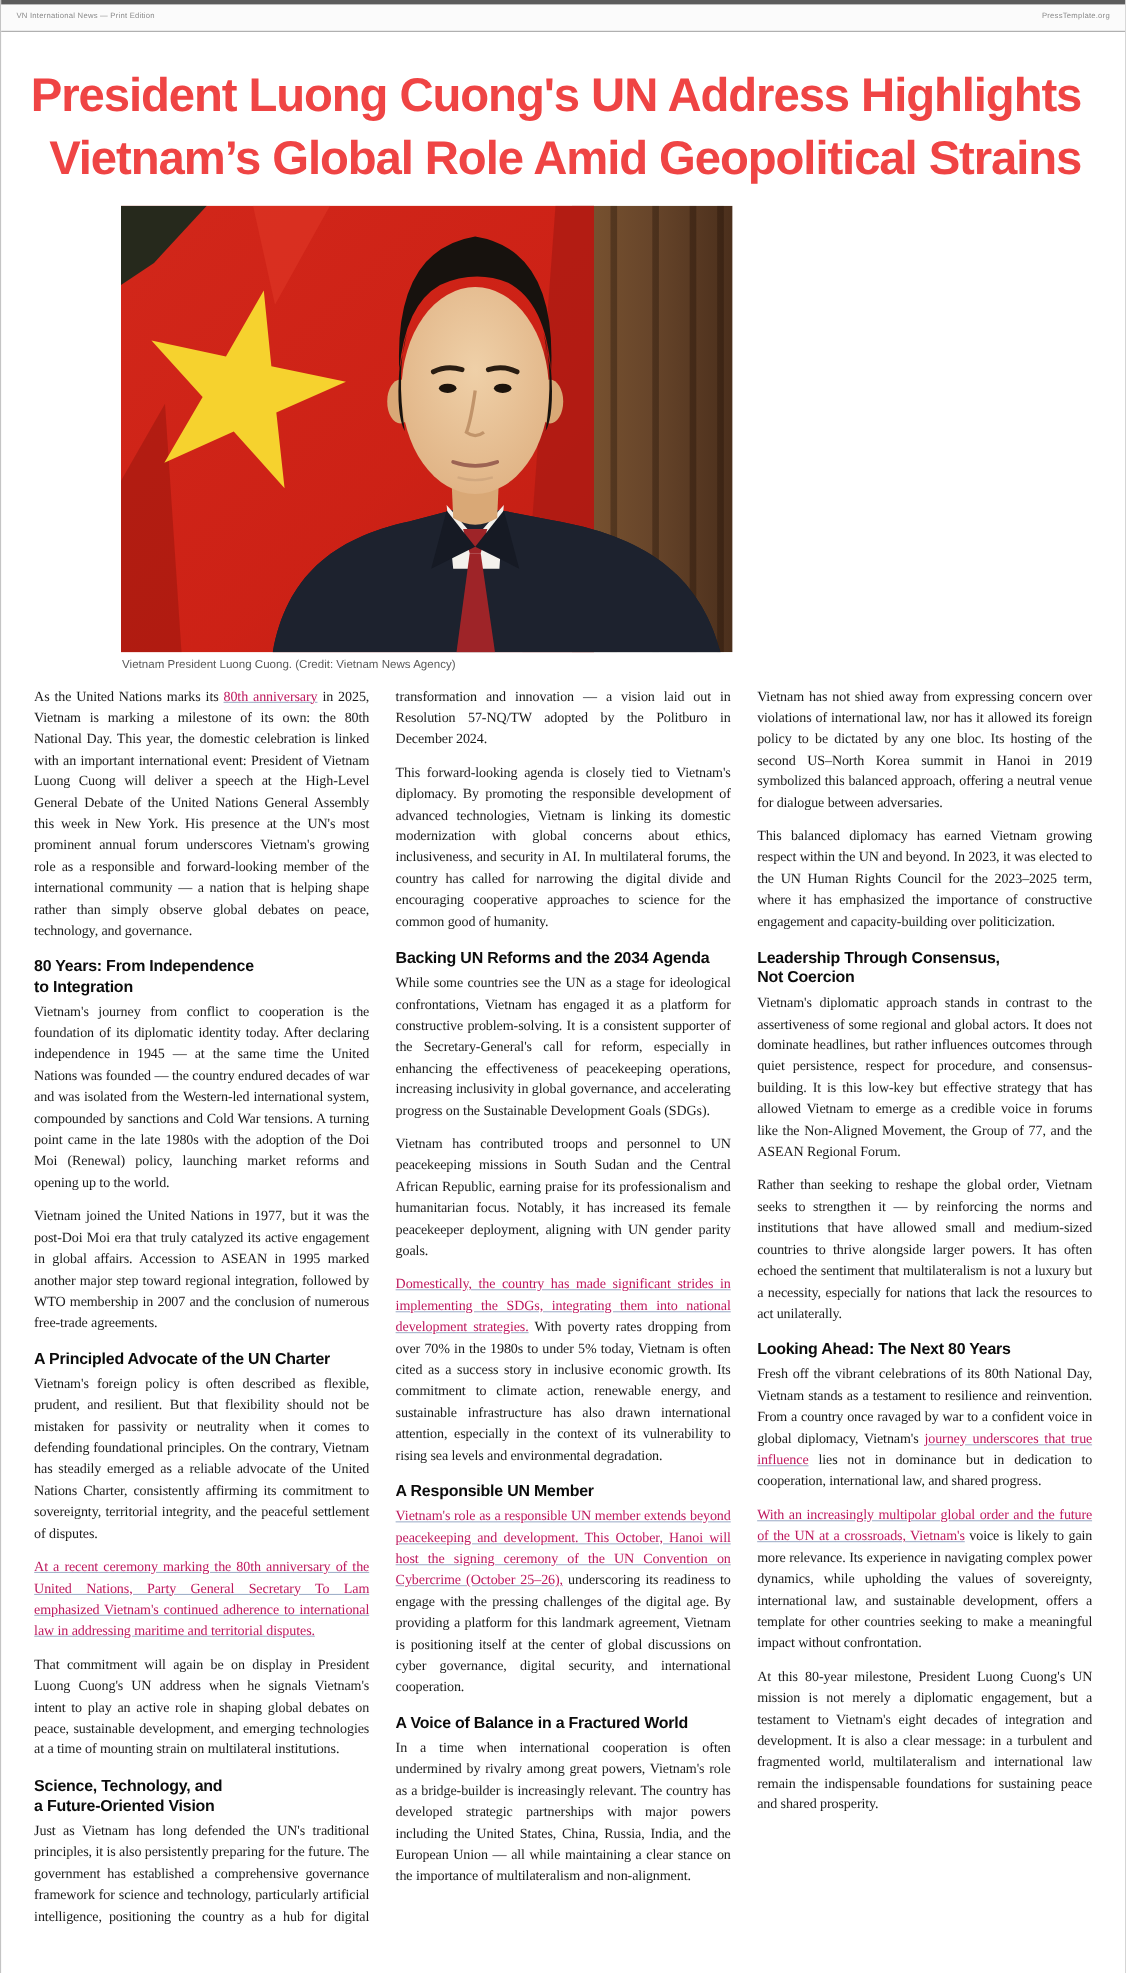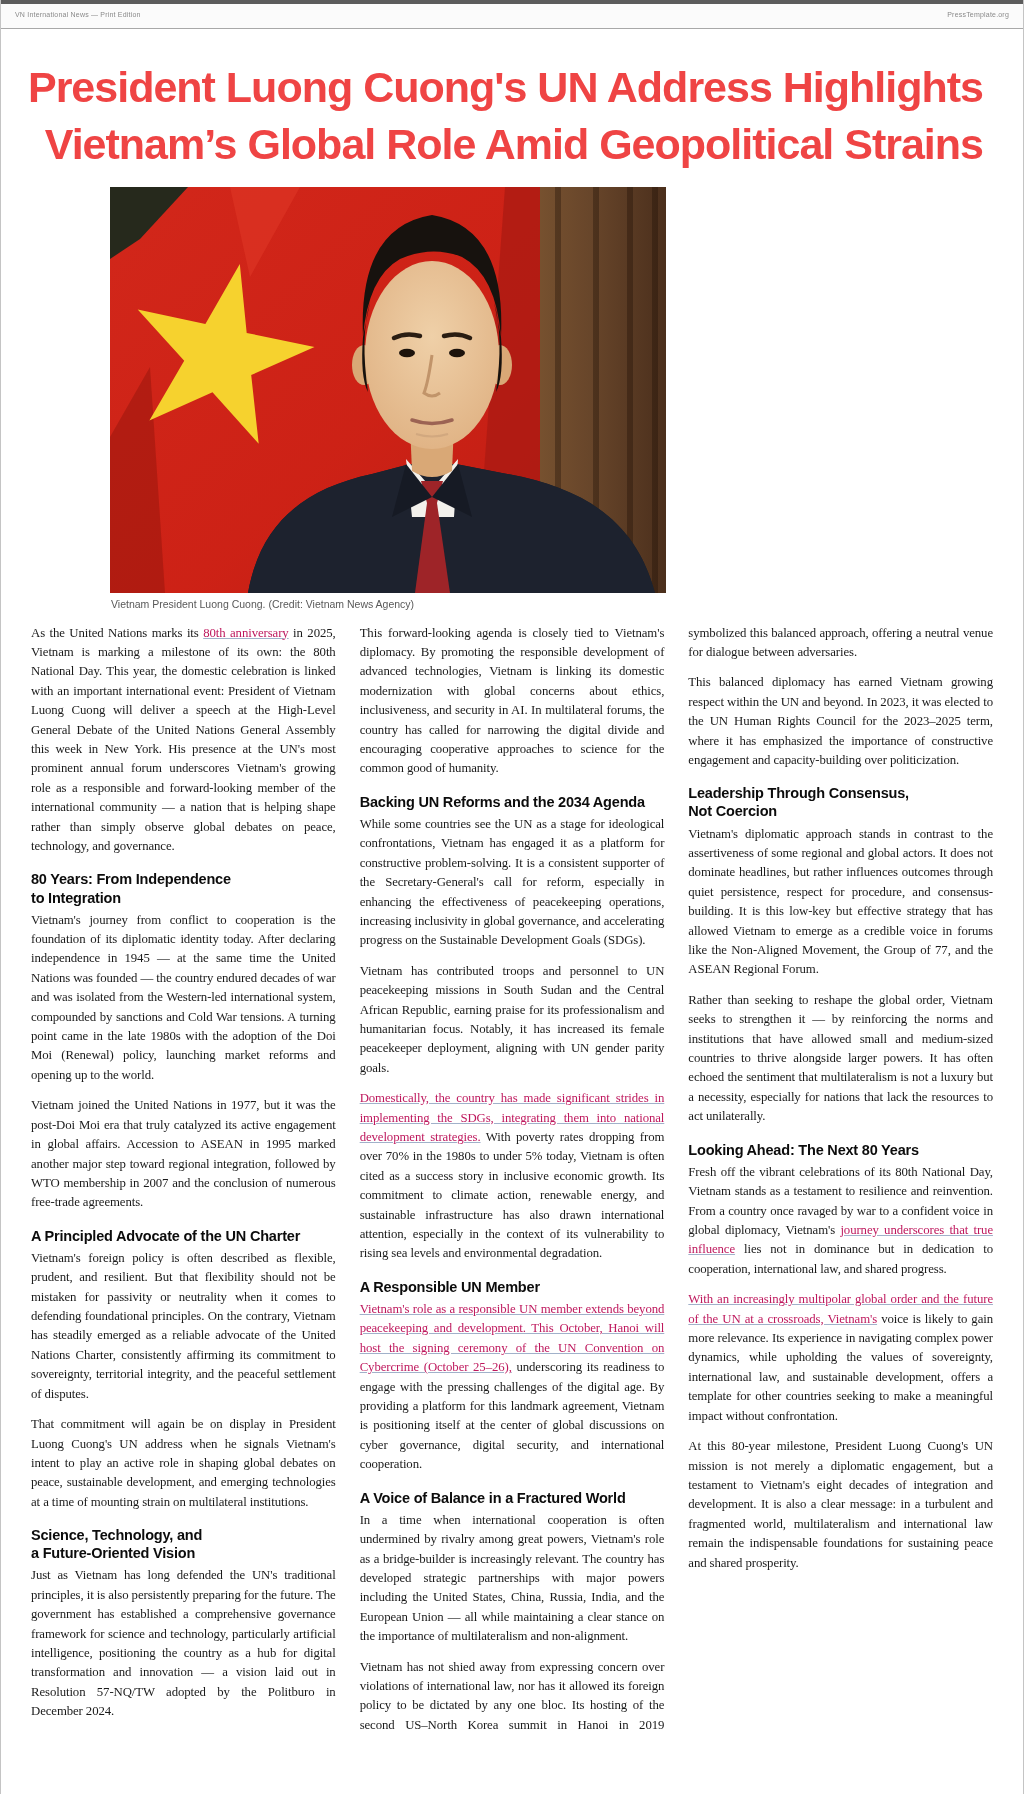--- a/index.html
+++ b/index.html
@@ -115,20 +115,21 @@
   </div>
 
   <div class="article">
       <p class="body-para"><span>As the United Nations marks its </span><span class="link">80th anniversary</span><span> in 2025, Vietnam is marking a milestone of its own: the 80th National Day. This year, the domestic celebration is linked with an important international event: President of Vietnam Luong Cuong will deliver a speech at the High-Level General Debate of the United Nations General Assembly this week in New York. His presence at the UN's most prominent annual forum underscores Vietnam's growing role as a responsible and forward-looking member of the international community — a nation that is helping shape rather than simply observe global debates on peace, technology, and governance.</span></p>
       <h3 class="sec-heading"><span>80 Years: From Independence
 to Integration</span></h3>
       <p class="body-para"><span>Vietnam's journey from conflict to cooperation is the foundation of its diplomatic identity today. After declaring independence in 1945 — at the same time the United Nations was founded — the country endured decades of war and was isolated from the Western-led international system, compounded by sanctions and Cold War tensions. A turning point came in the late 1980s with the adoption of the Doi Moi (Renewal) policy, launching market reforms and opening up to the world.</span></p>
       <p class="body-para"><span>Vietnam joined the United Nations in 1977, but it was the post-Doi Moi era that truly catalyzed its active engagement in global affairs. Accession to ASEAN in 1995 marked another major step toward regional integration, followed by WTO membership in 2007 and the conclusion of numerous free-trade agreements.</span></p>
       <h3 class="sec-heading"><span>A Principled Advocate of the UN Charter</span></h3>
       <p class="body-para"><span>Vietnam's foreign policy is often described as flexible, prudent, and resilient. But that flexibility should not be mistaken for passivity or neutrality when it comes to defending foundational principles. On the contrary, Vietnam has steadily emerged as a reliable advocate of the United Nations Charter, consistently affirming its commitment to sovereignty, territorial integrity, and the peaceful settlement of disputes.</span></p>
+      <p class="body-para"><span class="link">At a recent ceremony marking the 80th anniversary of the United Nations, Party General Secretary To Lam emphasized Vietnam's continued adherence to international law in addressing maritime and territorial disputes.</span></p>
       <p class="body-para"><span>That commitment will again be on display in President Luong Cuong's UN address when he signals Vietnam's intent to play an active role in shaping global debates on peace, sustainable development, and emerging technologies at a time of mounting strain on multilateral institutions.</span></p>
       <h3 class="sec-heading"><span>Science, Technology, and
 a Future-Oriented Vision</span></h3>
       <p class="body-para"><span>Just as Vietnam has long defended the UN's traditional principles, it is also persistently preparing for the future. The government has established a comprehensive governance framework for science and technology, particularly artificial intelligence, positioning the country as a hub for digital transformation and innovation — a vision laid out in Resolution 57-NQ/TW adopted by the Politburo in December 2024.</span></p>
       <p class="body-para"><span>This forward-looking agenda is closely tied to Vietnam's diplomacy. By promoting the responsible development of advanced technologies, Vietnam is linking its domestic modernization with global concerns about ethics, inclusiveness, and security in AI. In multilateral forums, the country has called for narrowing the digital divide and encouraging cooperative approaches to science for the common good of humanity.</span></p>
       <h3 class="sec-heading"><span>Backing UN Reforms and the 2034 Agenda</span></h3>
       <p class="body-para"><span>While some countries see the UN as a stage for ideological confrontations, Vietnam has engaged it as a platform for constructive problem-solving. It is a consistent supporter of the Secretary-General's call for reform, especially in enhancing the effectiveness of peacekeeping operations, increasing inclusivity in global governance, and accelerating progress on the Sustainable Development Goals (SDGs).</span></p>
       <p class="body-para"><span>Vietnam has contributed troops and personnel to UN peacekeeping missions in South Sudan and the Central African Republic, earning praise for its professionalism and humanitarian focus. Notably, it has increased its female peacekeeper deployment, aligning with UN gender parity goals.</span></p>
       <p class="body-para"><span class="link">Domestically, the country has made significant strides in implementing the SDGs, integrating them into national development strategies.</span><span> With poverty rates dropping from over 70% in the 1980s to under 5% today, Vietnam is often cited as a success story in inclusive economic growth. Its commitment to climate action, renewable energy, and sustainable infrastructure has also drawn international attention, especially in the context of its vulnerability to rising sea levels and environmental degradation.</span></p>
       <h3 class="sec-heading"><span>A Responsible UN Member</span></h3>

